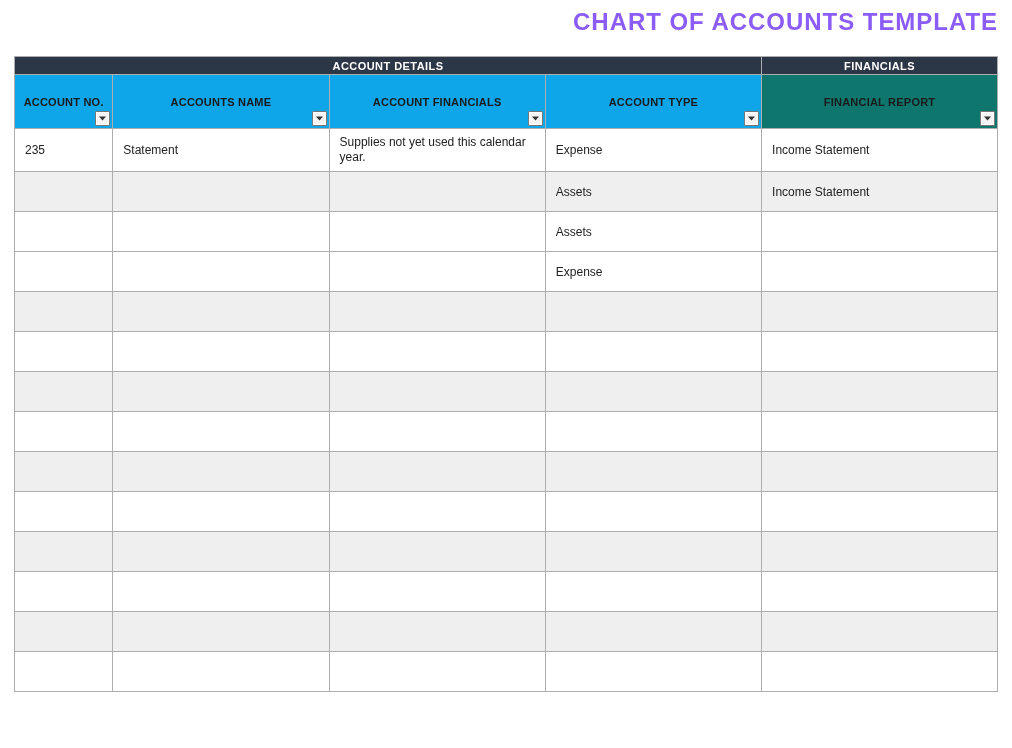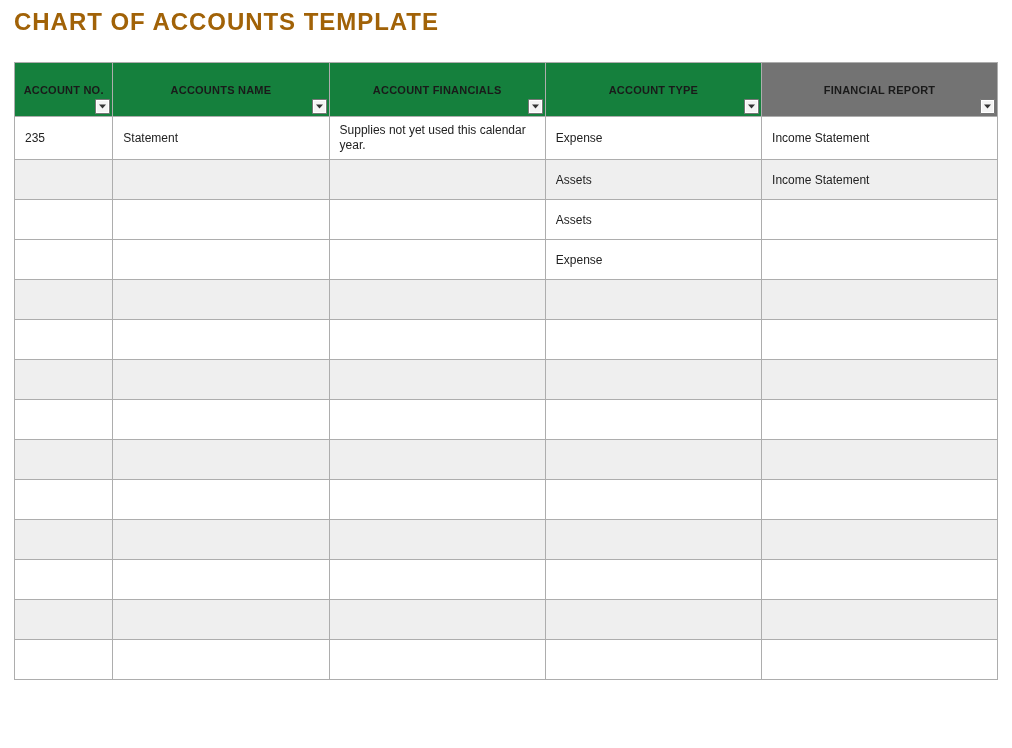--- a/index.html
+++ b/index.html
@@ -7,25 +7,26 @@
       margin: 0;
       padding: 0;
     }
     body {
       font-family: "Century Gothic", "Futura", "Avenir", sans-serif;
       background: #ffffff;
       padding: 8px 14px;
       width: 1012px;
     }
     .page-title {
-      color: #a16207;
+      color: #8b5cf6;
       font-size: 24px;
       font-weight: 700;
       letter-spacing: 0.04em;
-      margin-bottom: 26px;
+      margin-bottom: 20px;
+      text-align: right;
     }
     table {
       border-collapse: collapse;
       width: 100%;
       table-layout: fixed;
     }
     col.c-no   { width: 10%; }
     col.c-name { width: 22%; }
     col.c-desc { width: 22%; }
     col.c-type { width: 22%; }
@@ -42,31 +43,31 @@
       color: #ffffff;
       text-align: center;
       font-weight: 700;
       font-size: 11px;
       letter-spacing: 0.04em;
       height: 18px;
       padding: 2px 4px;
     }
     
     .colhead th {
-      background: #15803d;
+      background: #0ea5e9;
       color: #1a1a1a;
       font-weight: 700;
       font-size: 11px;
       letter-spacing: 0.02em;
       height: 54px;
       position: relative;
       text-align: center;
     }
     .colhead th.fin {
-      background: #737373;
+      background: #0f766e;
     }
     .filter-btn {
       position: absolute;
       right: 2px;
       bottom: 2px;
       width: 15px;
       height: 15px;
       background: #f4f4f4;
       border: 1px solid #777;
       border-radius: 1px;
@@ -100,20 +101,24 @@
 
 <table>
   <colgroup>
     <col class="c-no">
       <col class="c-name">
       <col class="c-desc">
       <col class="c-type">
       <col class="c-fin">
   </colgroup>
   <thead>
+    <tr class="superhead">
+      <th colspan="4">ACCOUNT DETAILS</th>
+      <th>FINANCIALS</th>
+    </tr>
     <tr class="colhead">
       <th>
         <span>ACCOUNT NO.</span>
         <span class="filter-btn">
           <svg viewBox="0 0 10 6">
               <path d="M0 0 L5 6 L10 0 Z" fill="#333"></path>
             </svg>
         </span>
       </th>
       <th>

